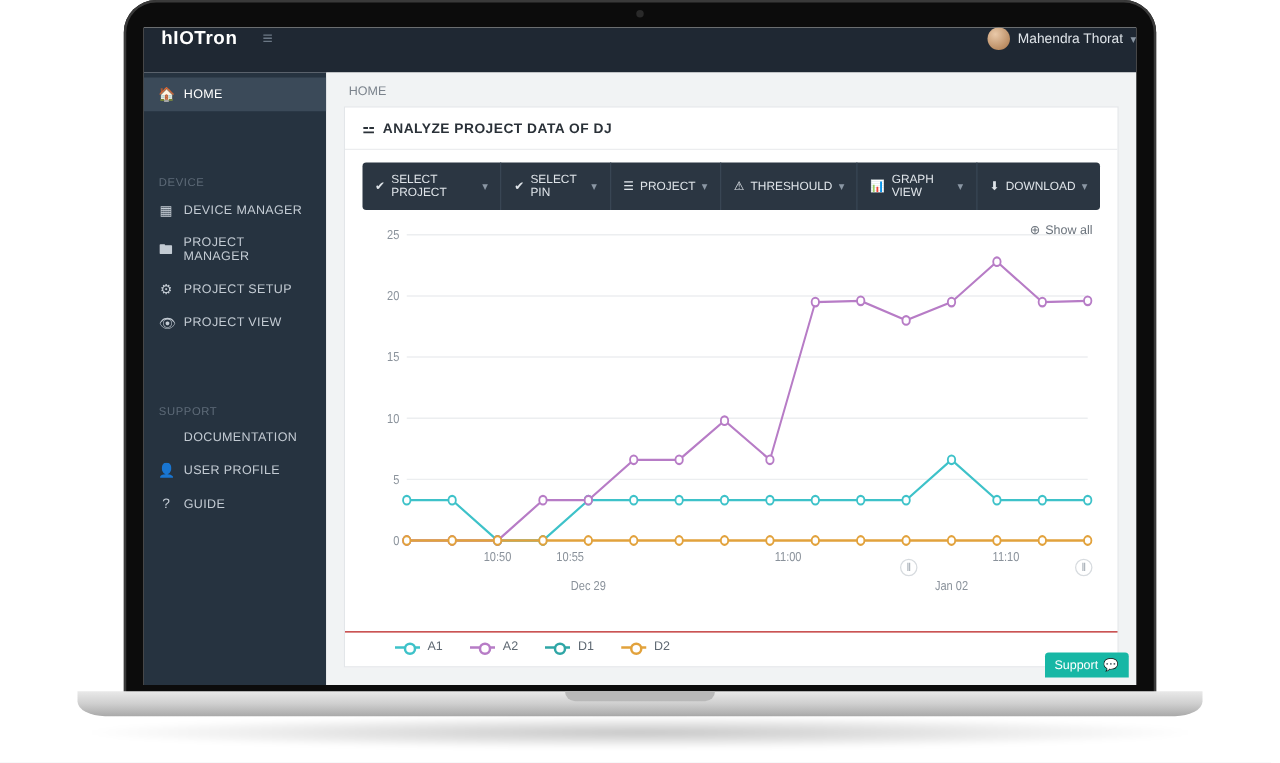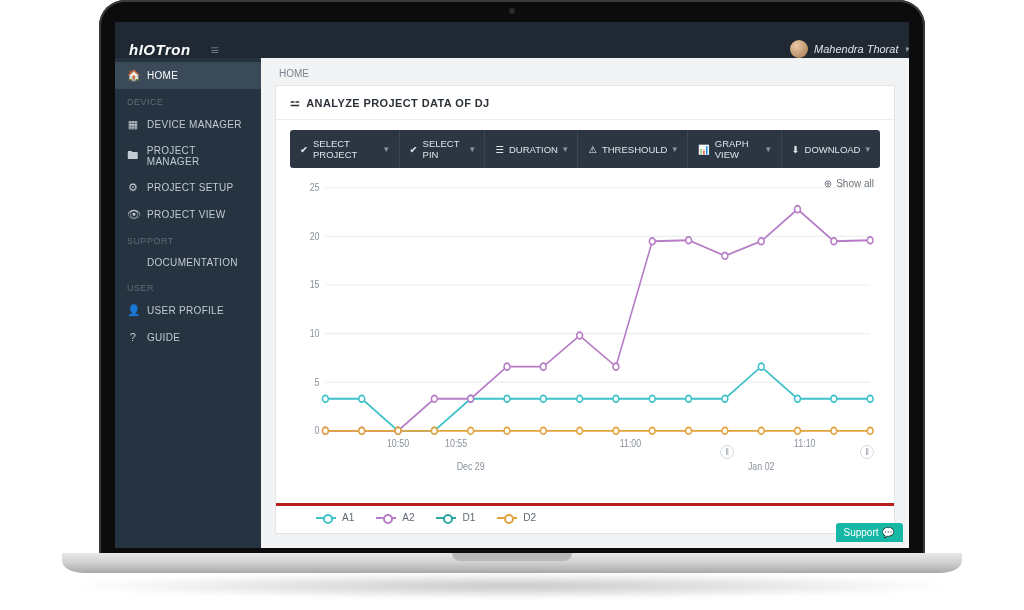--- a/index.html
+++ b/index.html
@@ -45,57 +45,56 @@
   .screen {
     position: absolute; left: 16px; top: 22px; right: 16px; bottom: 10px;
     background: #fff;
     overflow: hidden;
   }
 
   
   .topbar {
     height: 36px;
     background: #1f2833;
-    display: flex; align-items: flex-end;
+    display: flex; align-items: flex-start;
     color: #fff;
-    font-style: italic;
   }
   .logo { font-weight: 700; font-size: 15px; letter-spacing: 0.5px; padding: 0 14px; }
   .hamburger { margin-left: 6px; color: #6b7785; font-size: 14px; cursor: pointer; }
   .spacer { flex: 1; }
   .user-chip { display: flex; align-items: center; gap: 6px; font-size: 11px; color: #dfe4e9; cursor: pointer; }
   .avatar { width: 18px; height: 18px; border-radius: 50%; background: radial-gradient(circle at 35% 30%, #e9c9a9, #a87548); display:inline-block; }
   .chev { font-size: 9px; color: #8b97a4; }
 
   .main { display: flex; height: calc(100% - 36px); }
   
   .sidebar { width: 146px; background: #263340; color: #c3cbd3; font-size: 10px; padding-top: 4px; }
   .nav-item { display:flex; align-items:center; gap:8px; padding: 7px 12px; cursor: pointer; text-transform: uppercase; letter-spacing: .3px; }
   .nav-item.active { background: #3b4a59; color:#fff; }
   .nav-item .ico { width: 12px; text-align:center; font-size: 11px; }
-  .nav-section { padding: 8px 12px 4px; font-size: 9px; color: #5e6b78; text-transform: uppercase; letter-spacing: .5px; }
+  .nav-section { padding: 8px 12px 4px; font-size: 9px; color: #5e6b78; text-transform: uppercase; letter-spacing: .5px; margin-top: 44px; }
 
   
   .content { flex:1; background:#f1f3f4; overflow:hidden; display:flex; flex-direction:column; }
   .breadcrumb { font-size: 10px; color:#7b838c; padding: 10px 18px 6px; }
   .card { background:#fff; margin: 0 14px 14px; border:1px solid #e3e6e9; flex:1; display:flex; flex-direction:column; }
   .card-title { padding: 10px 14px; font-size: 11px; font-weight:700; letter-spacing:.4px; color:#2a3138; display:flex; align-items:center; gap:6px; border-bottom:1px solid #ecedef; }
   .filters { background:#2b3642; color:#dfe4e9; display:flex; align-items:stretch; font-size:9.5px; border-radius:3px; margin:10px 14px 0; }
   .filter { display:flex; align-items:center; gap:5px; padding:8px 10px; cursor:pointer; border-right:1px solid #394654; }
   .filter:last-child{border-right:none;}
   .filter .chev{ color:#8b97a4; }
 
   .chart-wrap { flex:1; position:relative; margin:6px 14px 8px; }
   .show-all { position:absolute; top:4px; right:6px; font-size:10px; color:#6a727b; cursor:pointer; display:flex; align-items:center; gap:4px; }
   svg.plot { width:100%; height:100%; }
   .axis-text { font-size:9px; fill:#8a929b; }
   .series { fill:none; stroke-width:1.6; }
   .pt { stroke-width:1.5; fill:#fff; }
 
-  .legend { display:flex; gap:22px; padding:6px 40px 10px; font-size:10px; color:#5e6872; border-top:3px solid #b91c1c; align-items:center; }
+  .legend { display:flex; gap:22px; padding:6px 40px 10px; font-size:10px; color:#5e6872; border-top:1px solid #b91c1c; align-items:center; }
   .lg { display:flex; align-items:center; gap:6px; }
   .lg .swatch { width:20px; height:0; border-top:2px solid; position:relative; }
   .lg .swatch::after{content:""; position:absolute; width:6px; height:6px; border:2px solid; border-color:inherit; border-radius:50%; background:#fff; left:7px; top:-5px;}
 
   .support-btn{
     position:absolute; right:6px; bottom:6px;
     background:#17b7a5; color:#fff; font-size:10px;
     padding:4px 8px; border-radius:3px 3px 0 0; cursor:pointer;
     display:flex; align-items:center; gap:4px;
   }
@@ -146,21 +145,20 @@
         </div>
         <div class="nav-item">
           <span class="ico">👁</span>
           <span>PROJECT VIEW</span>
         </div>
         <div class="nav-section">SUPPORT</div>
         <div class="nav-item">
           <span class="ico"></span>
           <span>DOCUMENTATION</span>
         </div>
-        <div class="nav-section">USER</div>
         <div class="nav-item">
           <span class="ico">👤</span>
           <span>USER PROFILE</span>
         </div>
         <div class="nav-item">
           <span class="ico">?</span>
           <span>GUIDE</span>
         </div>
       </div>
 
@@ -178,21 +176,21 @@
               <span>SELECT PROJECT</span>
               <span class="chev">▾</span>
             </div>
             <div class="filter">
               <span>✔</span>
               <span>SELECT PIN</span>
               <span class="chev">▾</span>
             </div>
             <div class="filter">
               <span>☰</span>
-              <span>DURATION</span>
+              <span>PROJECT</span>
               <span class="chev">▾</span>
             </div>
             <div class="filter">
               <span>⚠</span>
               <span>THRESHOULD</span>
               <span class="chev">▾</span>
             </div>
             <div class="filter">
               <span>📊</span>
               <span>GRAPH VIEW</span>

